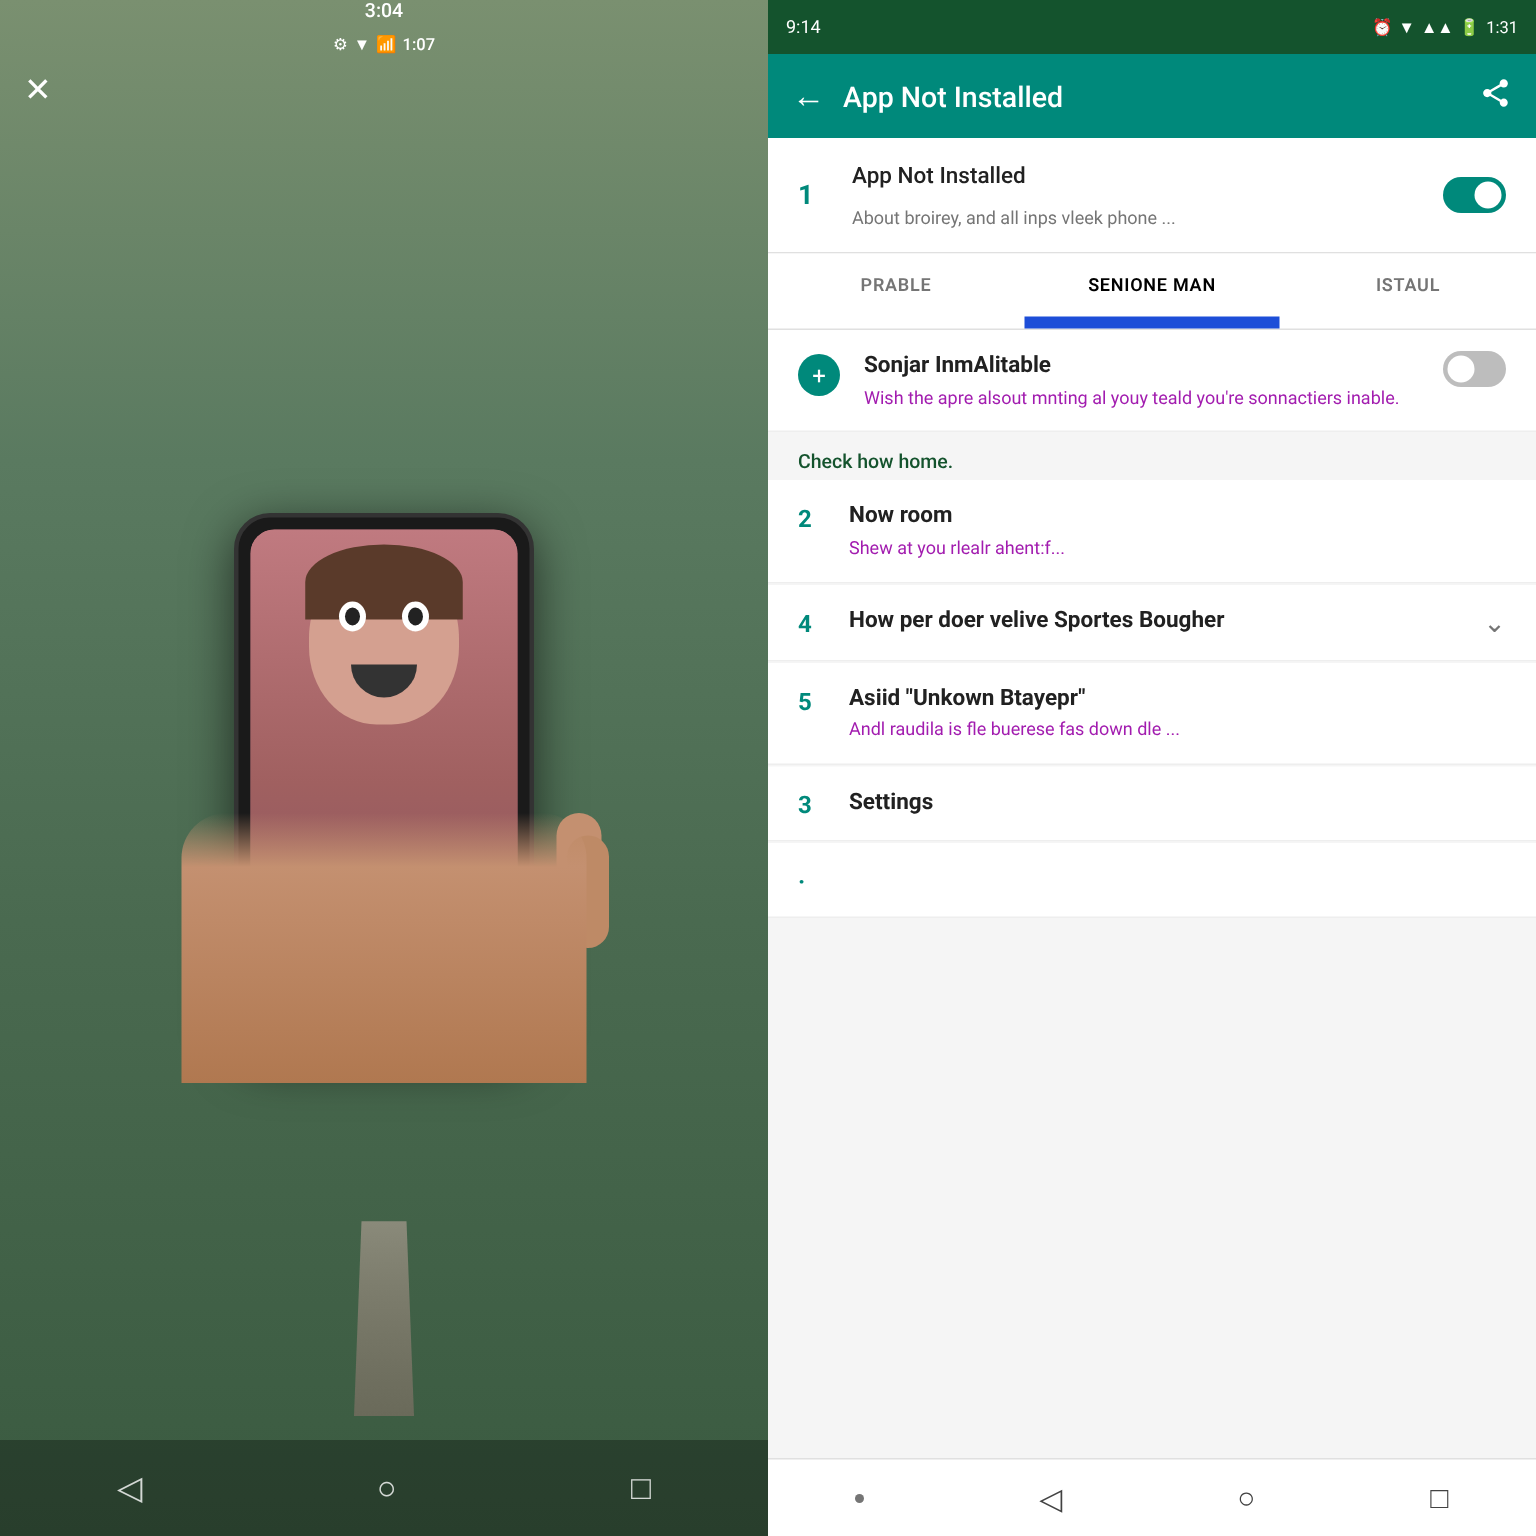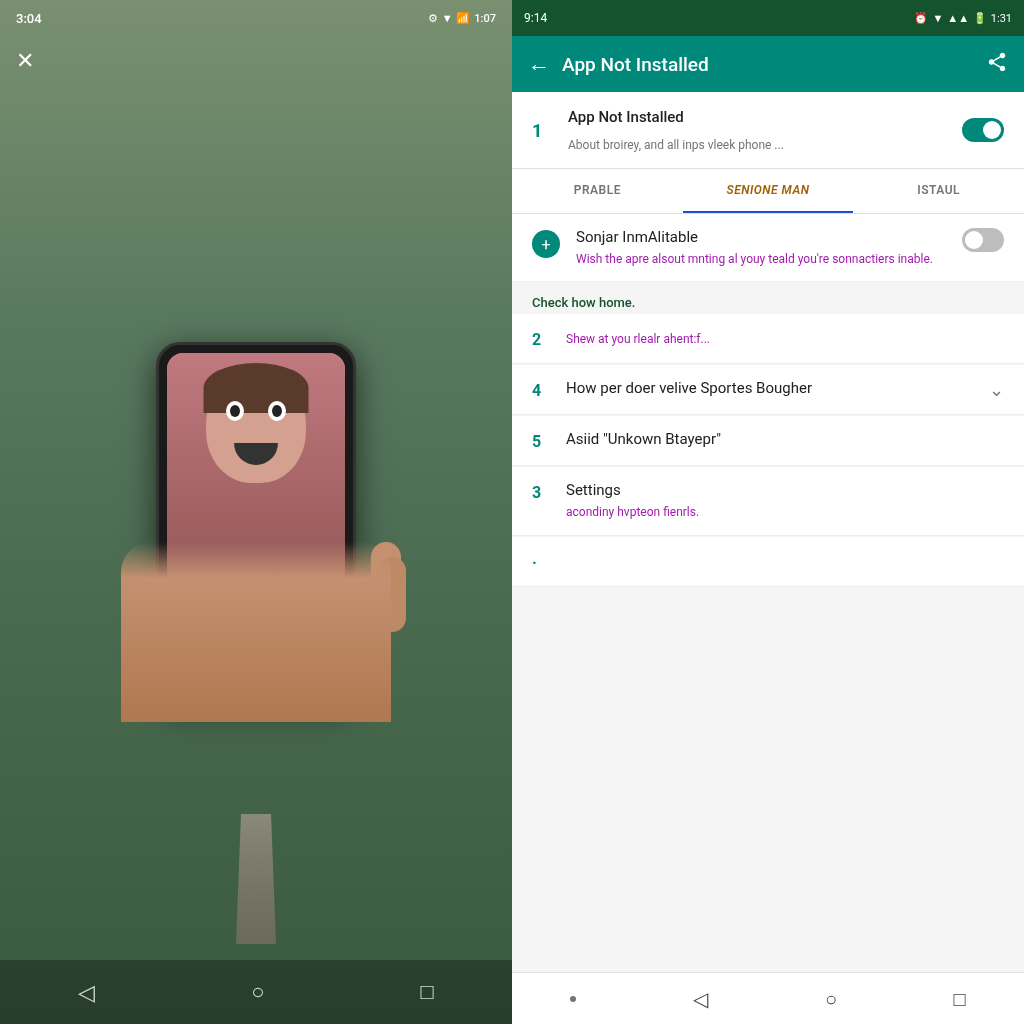--- a/index.html
+++ b/index.html
@@ -27,20 +27,21 @@
       right: 0;
       height: 36px;
       display: flex;
       align-items: center;
       justify-content: space-between;
       padding: 0 16px;
       color: white;
       font-size: 13px;
       font-weight: 500;
       z-index: 10;
+      flex-direction: column;
     }
     .left-top-bar {
       position: absolute;
       top: 36px;
       left: 0;
       right: 0;
       height: 48px;
       display: flex;
       align-items: center;
       padding: 0 16px;
@@ -257,23 +258,22 @@
       padding: 14px 8px;
       text-align: center;
       font-size: 12px;
       font-weight: 600;
       color: #757575;
       cursor: pointer;
       border-bottom: 2px solid transparent;
       letter-spacing: 0.5px;
     }
     .tab-item.active {
-      color: #a16207;
-      border-bottom: 2px solid #1d4ed8;
-      font-style: italic;
+      color: #000000;
+      border-bottom: 8px solid #1d4ed8;
     }
 
     
     .content-list {
       flex: 1;
       overflow-y: auto;
       background: #f5f5f5;
     }
 
     .list-section-header {
@@ -311,21 +311,21 @@
       color: white;
       font-size: 16px;
       flex-shrink: 0;
       margin-top: 2px;
     }
     .list-item-content {
       flex: 1;
     }
     .list-item-title {
       font-size: 15px;
-      font-weight: 400;
+      font-weight: 700;
       color: #212121;
       line-height: 1.3;
     }
     .list-item-subtitle {
       font-size: 12px;
       color: #a21caf;
       margin-top: 3px;
       line-height: 1.4;
     }
     .list-item-right {
@@ -500,46 +500,47 @@
         <div class="list-item-subtitle">Wish the apre alsout mnting al youy teald you're sonnactiers inable.</div>
       </div>
       <div class="toggle-switch toggle-off"></div>
     </div>
 
     <div class="list-section-header">Check how home.</div>
 
     <div class="list-item">
       <span class="list-item-num">2</span>
       <div class="list-item-content">
+        <div class="list-item-title">Now room</div>
         <div class="list-item-subtitle">Shew at you rlealr ahent:f...</div>
       </div>
     </div>
 
     <div class="list-item">
       <span class="list-item-num">4</span>
       <div class="list-item-content">
         <div class="list-item-title">How per doer velive Sportes Bougher</div>
       </div>
       <div class="list-item-right">
         <span class="chevron-down">⌄</span>
       </div>
     </div>
 
     <div class="list-item">
       <span class="list-item-num">5</span>
       <div class="list-item-content">
         <div class="list-item-title">Asiid "Unkown Btayepr"</div>
+        <div class="list-item-subtitle">Andl raudila is fle buerese fas down dle ...</div>
       </div>
     </div>
 
     <div class="list-item">
       <span class="list-item-num">3</span>
       <div class="list-item-content">
         <div class="list-item-title">Settings</div>
-        <div class="list-item-subtitle">acondiny hvpteon fienrls.</div>
       </div>
     </div>
 
     <div class="list-item">
       <span class="list-item-num">·</span>
     </div>
 
   </div>
 
   <div class="right-bottom-nav">

